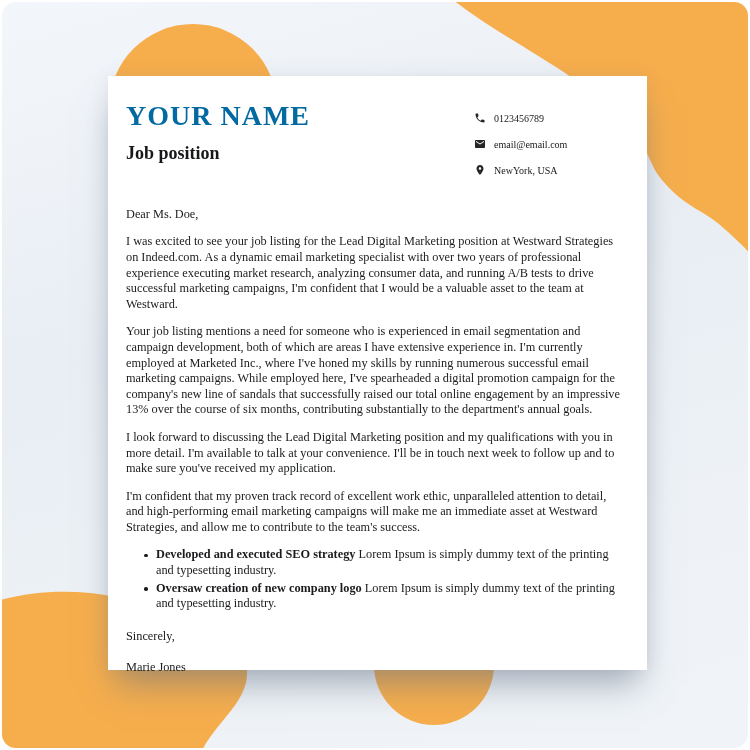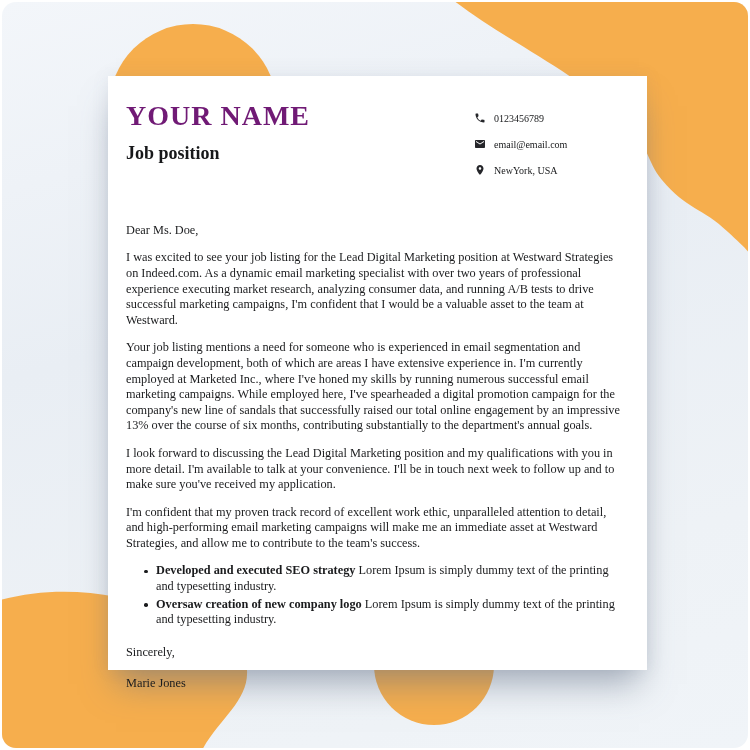--- a/index.html
+++ b/index.html
@@ -16,33 +16,33 @@
   .decor{position:absolute;left:0;top:0;width:750px;height:750px;display:block;}
   .card{
     position:absolute;left:108px;top:76px;width:539px;height:594px;
     background:#ffffff;
     box-shadow:0 22px 32px -8px rgba(95,110,132,.50), 0 0 16px rgba(95,110,132,.10);
     box-sizing:border-box;
     padding:24px 21px 0 18px;
   }
   .card-header{position:relative;}
   .person-name{
-    font-size:28px;font-weight:bold;color:#701a75;letter-spacing:1px;
+    font-size:28px;font-weight:bold;color:#0369a1;letter-spacing:1px;
     line-height:1.15;margin:0;
   }
   .job-position{
     font-size:18px;font-weight:bold;color:#17181a;margin:11px 0 0 0;line-height:1.2;
   }
   .contact-block{position:absolute;left:348px;top:5px;width:170px;}
   .contact-row{display:flex;align-items:center;height:26px;}
   .contact-row .cicon{width:12px;height:12px;flex:0 0 12px;margin-right:8px;display:block;}
   .contact-row .cicon svg{display:block;width:12px;height:12px;fill:#25262a;}
   .contact-value{font-size:10px;color:#17181a;white-space:nowrap;}
   .letter-body{
-    margin-top:58px;width:500px;
+    margin-top:42px;width:500px;
     font-size:12.3px;line-height:15.6px;color:#1a1b1d;
   }
   .letter-body p{margin:0 0 12px 0;}
   .letter-body ul{margin:0 0 12px 0;padding:0 0 0 30px;list-style:none;}
   .letter-body ul li{position:relative;margin:0 0 2px 0;}
   .letter-body ul li:before{
     content:"";position:absolute;left:-12px;top:6.5px;width:3.5px;height:3.5px;
     border-radius:50%;background:#1a1b1d;
   }
   .bullet-lead{font-weight:bold;}

